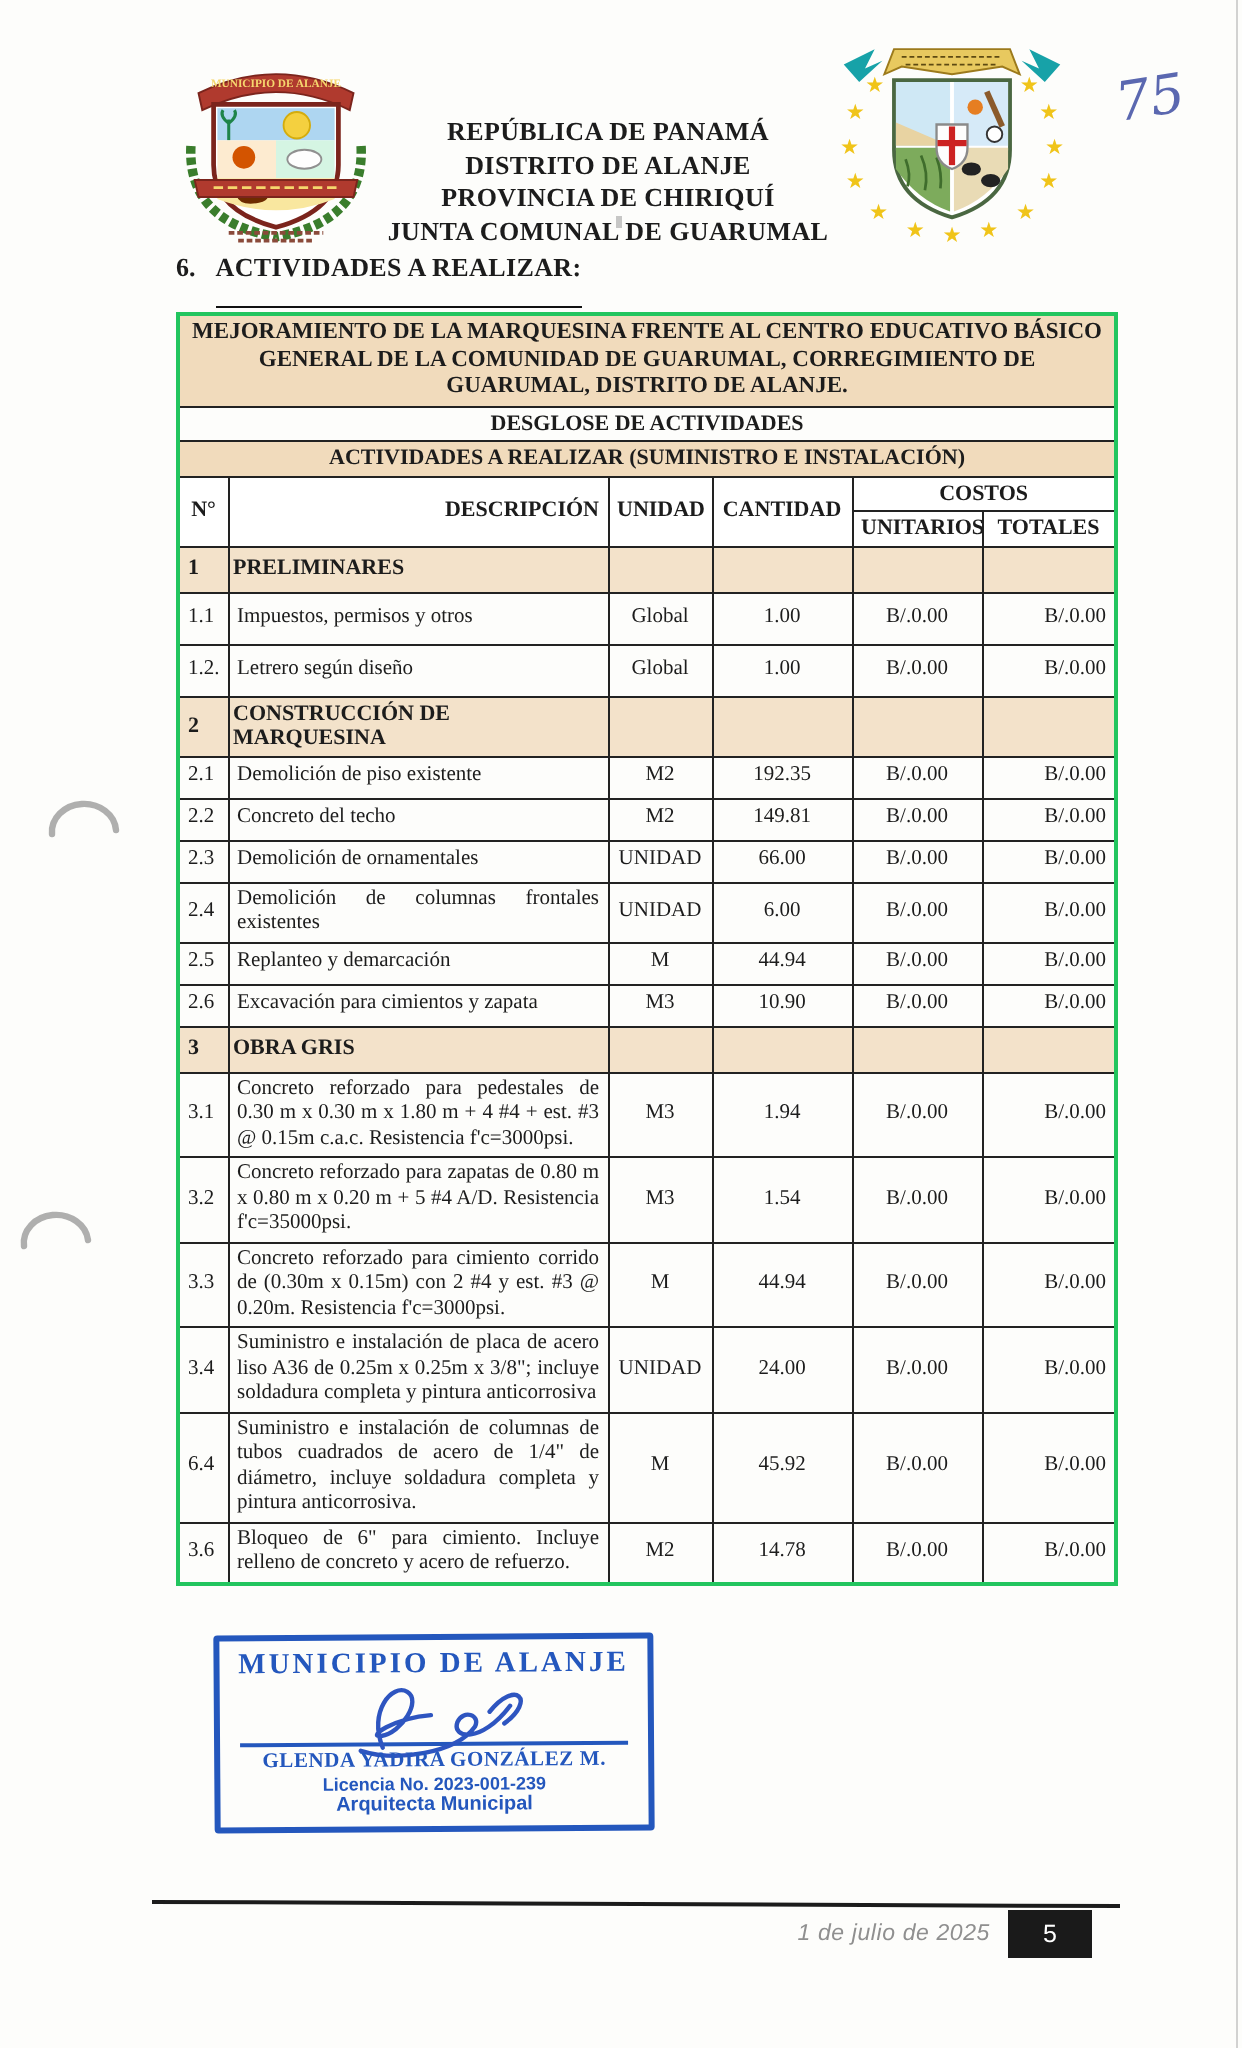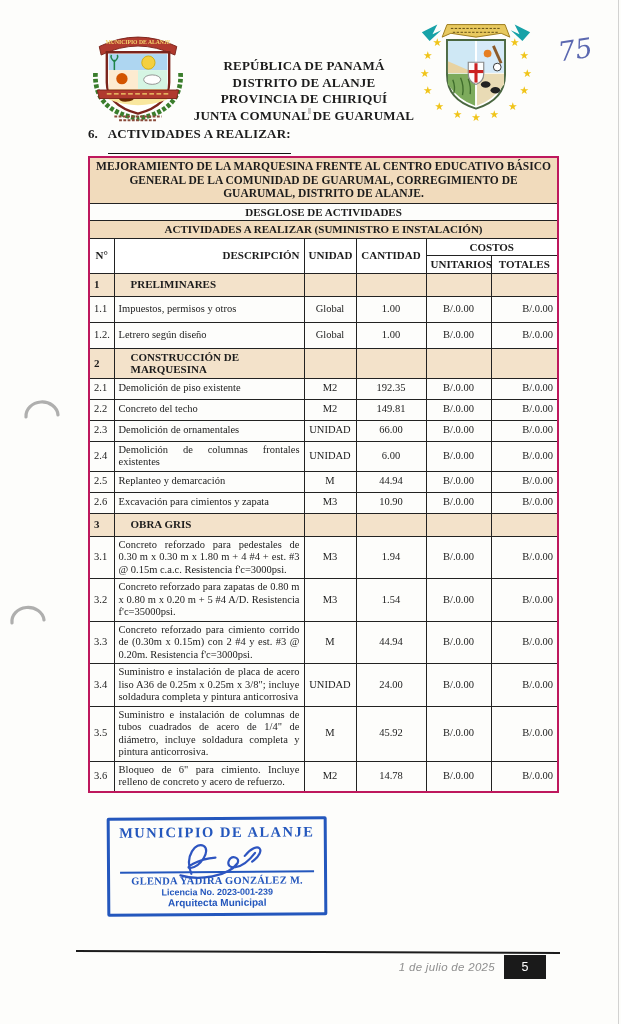--- a/index.html
+++ b/index.html
@@ -30,28 +30,28 @@
   .heading .num{margin-right:10px;}
   .heading .txt{border-bottom:1.6px solid #111;padding-bottom:12px;letter-spacing:.2px;}
 
   
   table.acts{
     position:absolute;left:88px;top:156px;width:469px;
     border-collapse:collapse;table-layout:fixed;
     font-size:10.5px;line-height:12.5px;
   }
   table.acts td, table.acts th{border:1px solid #222;padding:2px 4px;vertical-align:middle;}
-  table.acts{border:2px solid #be185d;}
+  table.acts{border:2px solid #22c55e;}
   .band{background:#f1dbbc;}
   .row-title td{font-weight:bold;text-align:center;font-size:11.5px;line-height:13.5px;padding:4px 12px;}
   .row-sub td{font-weight:bold;text-align:center;font-size:11px;padding:2px;}
   thead th{font-weight:bold;font-size:11px;text-align:center;padding:3px 2px;background:#fff;}
   thead th.h-desc{text-align:right;padding-left:24px;}
   tr.section td{background:#f3e2ca;font-weight:bold;font-size:11px;height:18px;}
-  tr.section td.c-desc{text-align:left;padding-left:16px;}
+  tr.section td.c-desc{text-align:left;padding-left:2px;}
   td.c-num{text-align:left;padding-left:3px;height:16px;}
   td.c-desc{text-align:justify;padding:4px 5px;}
   td.c-unit,td.c-qty{text-align:center;}
   td.c-ucost{text-align:center;vertical-align:top;padding-top:3px;}
   td.c-total{text-align:right;vertical-align:top;padding-top:3px;padding-right:5px;}
   tr.pad td{height:21px;}
 
   
   .stamp{
     position:absolute;left:107px;top:817px;width:206px;
@@ -302,21 +302,21 @@
         </tr>
         <tr>
           <td class="c-num">3.4</td>
           <td class="c-desc">Suministro e instalación de placa de acero liso A36 de 0.25m x 0.25m x 3/8"; incluye soldadura completa y pintura anticorrosiva</td>
           <td class="c-unit">UNIDAD</td>
           <td class="c-qty">24.00</td>
           <td class="c-ucost">B/.0.00</td>
           <td class="c-total">B/.0.00</td>
         </tr>
         <tr>
-          <td class="c-num">3.5</td>
+          <td class="c-num">6.4</td>
           <td class="c-desc">Suministro e instalación de columnas de tubos cuadrados de acero de 1/4" de diámetro, incluye soldadura completa y pintura anticorrosiva.</td>
           <td class="c-unit">M</td>
           <td class="c-qty">45.92</td>
           <td class="c-ucost">B/.0.00</td>
           <td class="c-total">B/.0.00</td>
         </tr>
         <tr>
           <td class="c-num">3.6</td>
           <td class="c-desc">Bloqueo de 6" para cimiento. Incluye relleno de concreto y acero de refuerzo.</td>
           <td class="c-unit">M2</td>

